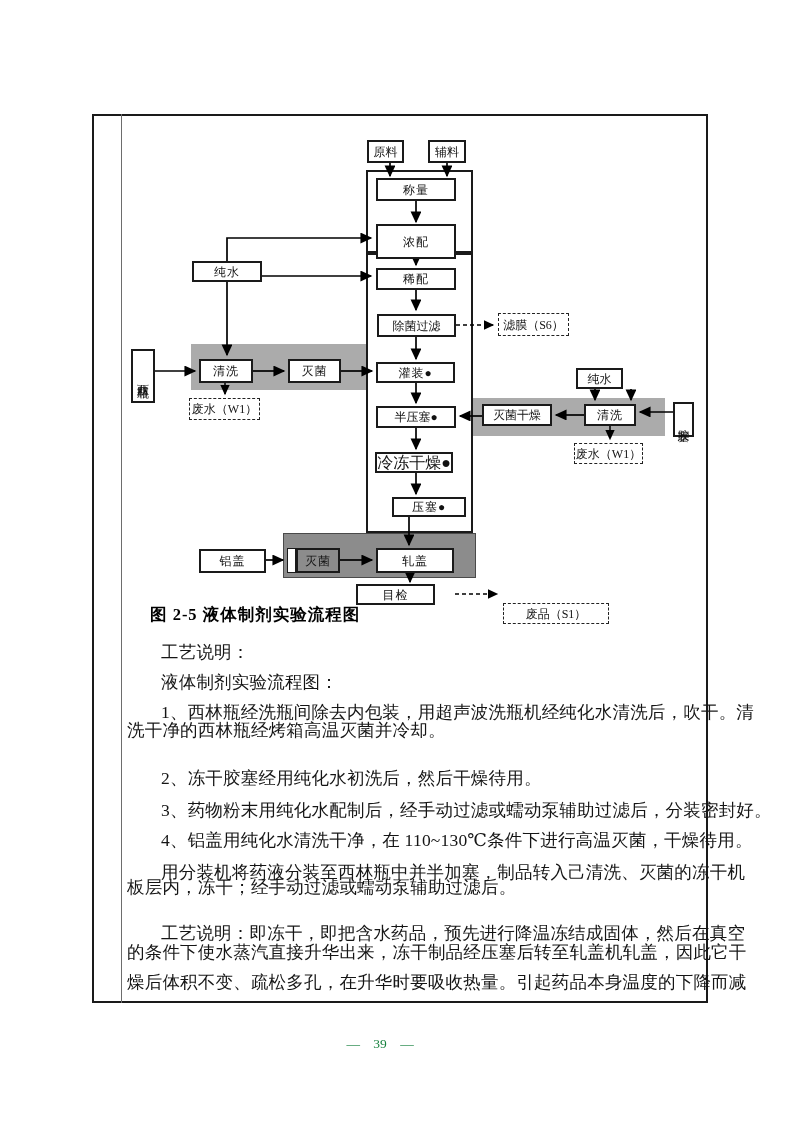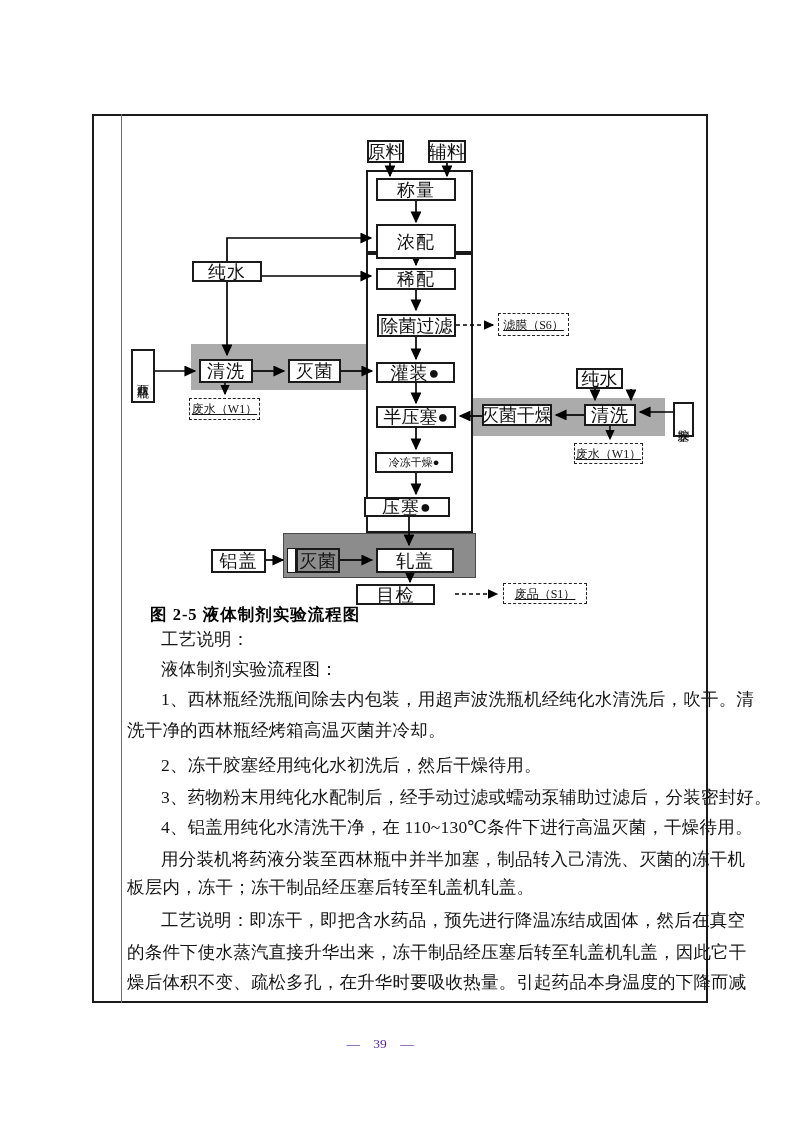--- a/index.html
+++ b/index.html
@@ -18,39 +18,39 @@
     background:#6d6d6d;
   }
   
   .band{position:absolute;background:#ababab;z-index:1;box-sizing:border-box;}
   .band.dark{background:#8c8c8c;border:1px solid #4a4a4a;}
   .bigrect{position:absolute;border:2px solid #1a1a1a;background:#fff;z-index:1;box-sizing:border-box;}
   svg.wires{position:absolute;left:0;top:0;z-index:2;pointer-events:none;}
   .node{
     position:absolute;z-index:3;background:#fff;border:2px solid #1a1a1a;
     box-sizing:border-box;display:flex;align-items:center;justify-content:center;
-    font-size:18px;letter-spacing:1px;line-height:1;white-space:nowrap;color:#111;
+    font-size:12px;letter-spacing:1px;line-height:1;white-space:nowrap;color:#111;
   }
-  .node.dashed{border:1.5px dashed #222;letter-spacing:0;text-decoration:underline;}
+  .node.dashed{border:1.5px dashed #222;letter-spacing:0;}
   .node.vert{writing-mode:vertical-rl;text-orientation:upright;letter-spacing:2px;}
   .node.grayfill{background:#8c8c8c;}
   .node.blank{border:1.5px solid #1a1a1a;}
   
   .caption{
     position:absolute;left:150px;top:604px;width:520px;text-align:left;
     font-weight:bold;font-size:16.5px;letter-spacing:1px;z-index:4;color:#000;
   }
   .bline{
     position:absolute;left:127px;width:581px;height:24px;font-size:17.5px;
     letter-spacing:0.2px;white-space:nowrap;z-index:4;color:#151515;
   }
-  .bline.ind{padding-left:34px;}
+  .bline.ind{padding-left:34px;margin-top:13px;}
   .pageno{
     position:absolute;left:280px;top:1036px;width:200px;text-align:center;
-    font-size:13.5px;word-spacing:10px;color:#4c1d95;
+    font-size:13.5px;word-spacing:10px;color:#15803d;
   }
 </style>
 </head>
 <body>
 
 <div class="frame"></div>
 <div class="inner-divider"></div>
 
 <div class="band" style="left:191px;top:344px;width:176px;height:46px"></div>
 <div class="band" style="left:473px;top:398px;width:192px;height:38px"></div>
@@ -106,42 +106,42 @@
 <div class="node" style="left:376px;top:268px;width:80px;height:22px">稀配</div>
 <div class="node" style="left:377px;top:314px;width:79px;height:23px;letter-spacing:0">除菌过滤</div>
 <div class="node dashed" style="left:498px;top:313px;width:71px;height:23px;font-size:12px">滤膜（S6）</div>
 <div class="node" style="left:192px;top:261px;width:70px;height:21px">纯水</div>
 <div class="node vert" style="left:131px;top:349px;width:24px;height:54px;font-size:12px;letter-spacing:1px">西林瓶</div>
 <div class="node" style="left:199px;top:359px;width:54px;height:24px">清洗</div>
 <div class="node" style="left:288px;top:359px;width:53px;height:24px">灭菌</div>
 <div class="node dashed" style="left:189px;top:398px;width:71px;height:22px;font-size:12px">废水（W1）</div>
 <div class="node" style="left:376px;top:362px;width:79px;height:21px">灌装●</div>
 <div class="node" style="left:376px;top:406px;width:80px;height:22px;letter-spacing:0">半压塞●</div>
-<div class="node" style="left:375px;top:452px;width:78px;height:21px;letter-spacing:0;font-size:11px">冷冻干燥●</div>
-<div class="node" style="left:364px;top:497px;width:86px;height:20px">压塞●</div>
+<div class="node" style="left:375px;top:452px;width:78px;height:21px;letter-spacing:0;font-size:16px">冷冻干燥●</div>
+<div class="node" style="left:392px;top:497px;width:74px;height:20px">压塞●</div>
 <div class="node" style="left:576px;top:368px;width:47px;height:21px;letter-spacing:0">纯水</div>
 <div class="node" style="left:482px;top:404px;width:70px;height:22px;letter-spacing:0">灭菌干燥</div>
 <div class="node" style="left:584px;top:404px;width:52px;height:22px">清洗</div>
 <div class="node vert" style="left:673px;top:402px;width:21px;height:35px;font-size:12px;letter-spacing:1px">胶塞</div>
 <div class="node dashed" style="left:574px;top:443px;width:69px;height:21px;font-size:12px">废水（W1）</div>
-<div class="node" style="left:211px;top:549px;width:55px;height:24px">铝盖</div>
+<div class="node" style="left:199px;top:549px;width:67px;height:24px">铝盖</div>
 <div class="node blank" style="left:287px;top:548px;width:9px;height:25px;background:#fff"></div>
 <div class="node grayfill" style="left:296px;top:548px;width:44px;height:25px">灭菌</div>
 <div class="node" style="left:376px;top:548px;width:78px;height:25px">轧盖</div>
 <div class="node" style="left:356px;top:584px;width:79px;height:21px">目检</div>
-<div class="node dashed" style="left:503px;top:583px;width:84px;height:21px;font-size:12px">废品（S1）</div>
+<div class="node dashed" style="left:503px;top:603px;width:106px;height:21px;font-size:12px">废品（S1）</div>
 
 <div class="caption">图 2-5  液体制剂实验流程图</div>
 
 <div class="bline ind" style="top:627px">工艺说明：</div>
 <div class="bline ind" style="top:657px">液体制剂实验流程图：</div>
 <div class="bline ind" style="top:687px">1、西林瓶经洗瓶间除去内包装，用超声波洗瓶机经纯化水清洗后，吹干。清</div>
 <div class="bline" style="top:718px">洗干净的西林瓶经烤箱高温灭菌并冷却。</div>
 <div class="bline ind" style="top:753px">2、冻干胶塞经用纯化水初洗后，然后干燥待用。</div>
 <div class="bline ind" style="top:785px">3、药物粉末用纯化水配制后，经手动过滤或蠕动泵辅助过滤后，分装密封好。</div>
 <div class="bline ind" style="top:815px">4、铝盖用纯化水清洗干净，在 110~130℃条件下进行高温灭菌，干燥待用。</div>
 <div class="bline ind" style="top:847px">用分装机将药液分装至西林瓶中并半加塞，制品转入己清洗、灭菌的冻干机</div>
-<div class="bline" style="top:875px">板层内，冻干；冻干制品经压塞后转至轧盖机轧盖。</div>
+<div class="bline" style="top:875px">板层内，冻干；经手动过滤或蠕动泵辅助过滤后。</div>
 <div class="bline ind" style="top:908px">工艺说明：即冻干，即把含水药品，预先进行降温冻结成固体，然后在真空</div>
 <div class="bline" style="top:940px">的条件下使水蒸汽直接升华出来，冻干制品经压塞后转至轧盖机轧盖，因此它干</div>
 <div class="bline" style="top:970px">燥后体积不变、疏松多孔，在升华时要吸收热量。引起药品本身温度的下降而减</div>
 
 <div class="pageno">— 39 —</div>
 
 </body></html>

